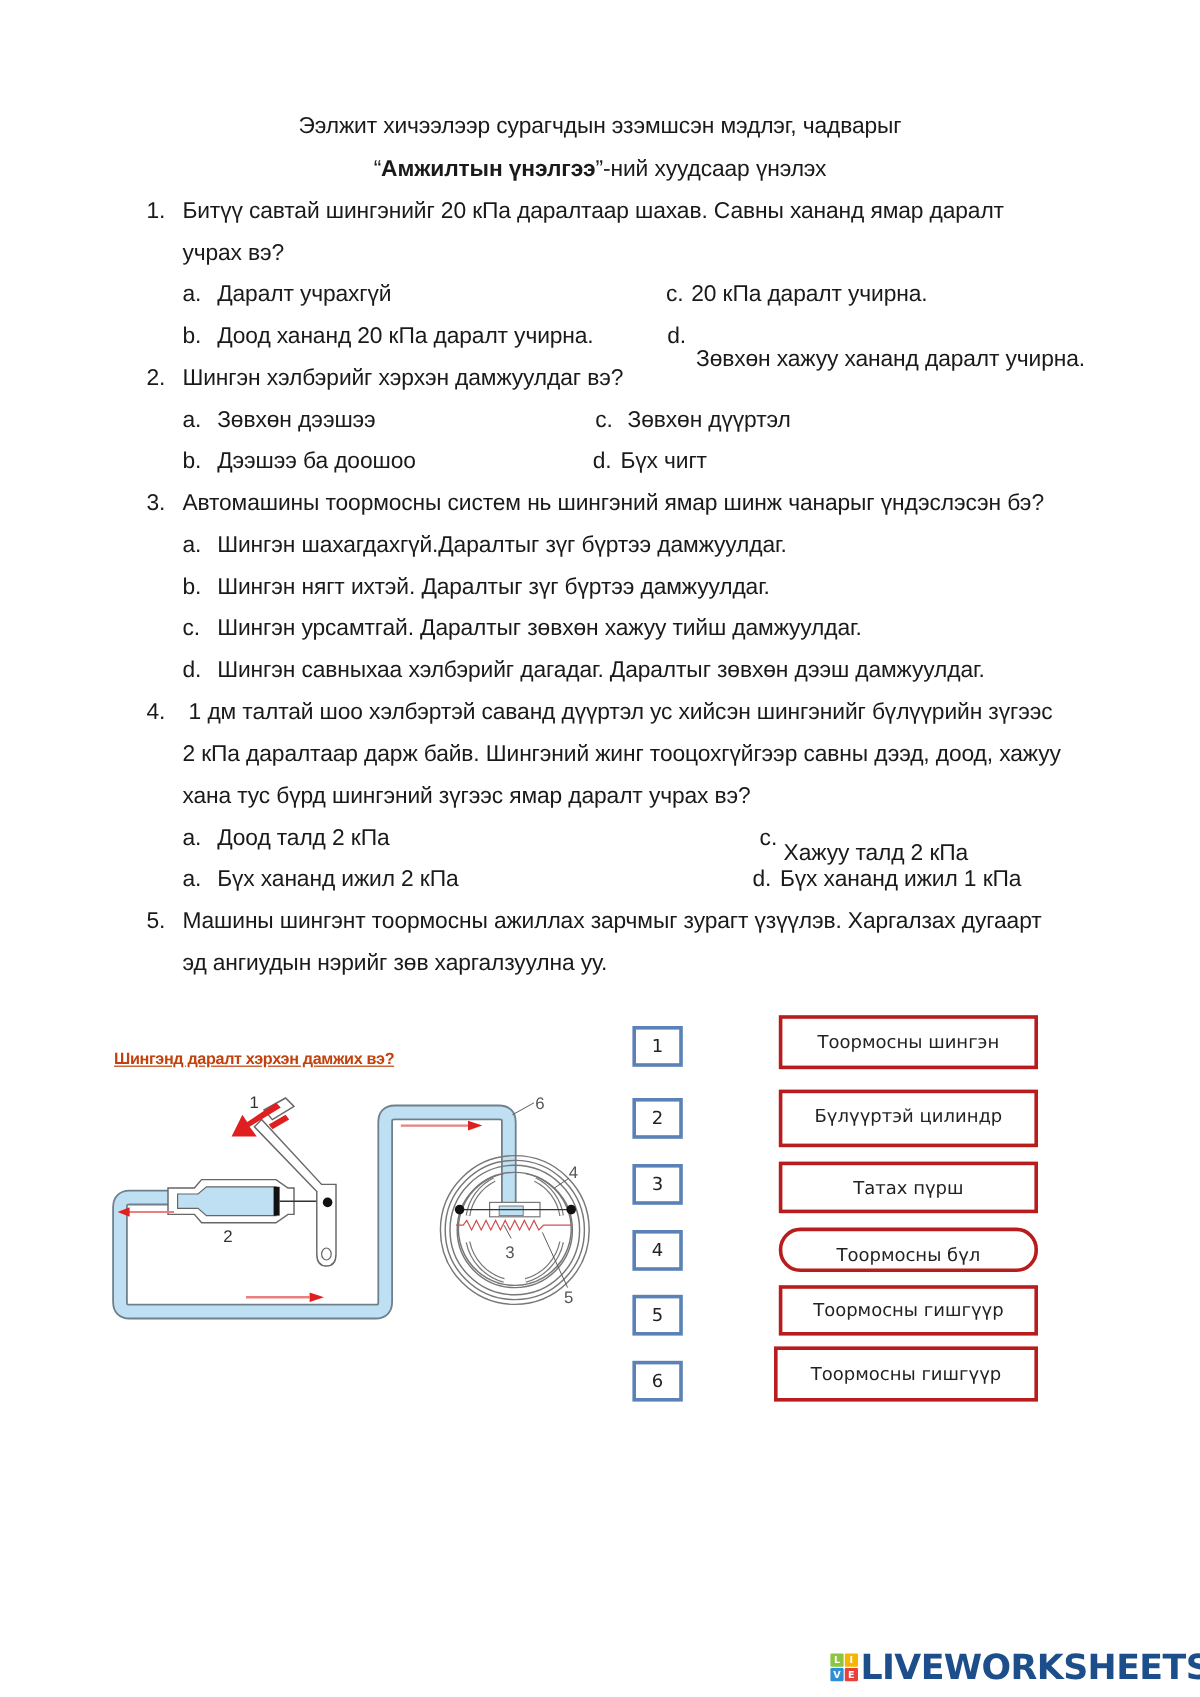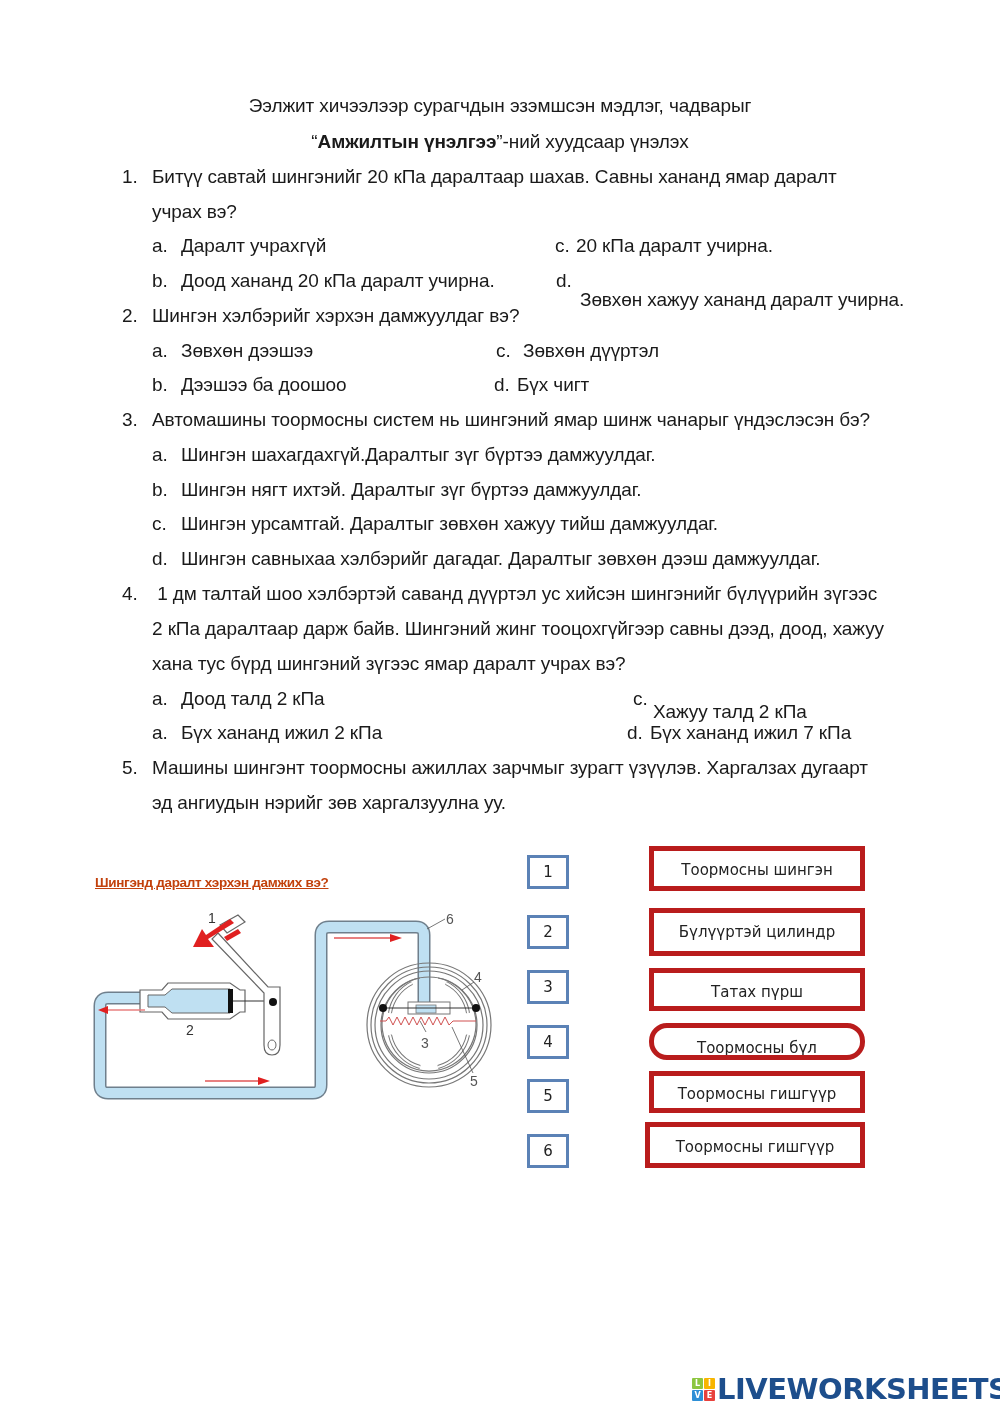--- a/index.html
+++ b/index.html
@@ -8,21 +8,21 @@
   .abs { position: absolute; }
   .txt { font-size: 19px; line-height: 22px; white-space: nowrap; letter-spacing: -0.1px; }
   .center { left: 0; width: 1000px; text-align: center; }
   b { font-weight: bold; }
 
   .numbox { position: absolute; left: 527px; width: 42px; height: 34px;
             border: 3px solid #5b82b6; box-sizing: border-box; background: #fff;
             font-family: "DejaVu Sans", sans-serif; font-size: 15px; text-align: center;
             line-height: 28px; color: #222; }
   .labelbox { position: absolute; width: 216px; box-sizing: border-box;
-              border: 5px solid #b91c1c; background: #fff;
+              border: 3px solid #b91c1c; background: #fff;
               font-family: "DejaVu Sans", sans-serif; font-size: 15px; color: #222;
               text-align: center; }
   .diagram-title { font-family: "Liberation Sans", sans-serif; font-weight: bold; font-size: 13.5px;
                    color: #c2410c; letter-spacing: -0.3px; text-decoration: underline; }
 
   .logo { position: absolute; left: 692px; top: 1373px; height: 32px; display: flex; align-items: center; }
   .tiles { display: grid; grid-template-columns: 11px 11px; grid-template-rows: 11px 11px; gap: 1px; margin-right: 2px; }
   .tile { font-family: "DejaVu Sans", sans-serif; font-weight: bold; font-size: 8px; color: #fff;
           text-align: center; line-height: 11px; border-radius: 1px; }
   .logo-text { font-family: "DejaVu Sans", sans-serif; font-weight: bold; font-size: 29px;
@@ -79,21 +79,21 @@
   <div class="abs txt" style="left:152px; top:583px; white-space:pre;"> 1 дм талтай шоо хэлбэртэй саванд дүүртэл ус хийсэн шингэнийг бүлүүрийн зүгээс</div>
   <div class="abs txt" style="left:152px; top:618px;">2 кПа даралтаар дарж байв. Шингэний жинг тооцохгүйгээр савны дээд, доод, хажуу</div>
   <div class="abs txt" style="left:152px; top:653px;">хана тус бүрд шингэний зүгээс ямар даралт учрах вэ?</div>
   <div class="abs txt" style="left:152px; top:688px;">a.</div>
   <div class="abs txt" style="left:181px; top:688px;text-align:right;">Доод талд 2 кПа</div>
   <div class="abs txt" style="left:633px; top:688px;">c.</div>
   <div class="abs txt" style="left:653px; top:688px;margin-top:13px;">Хажуу талд 2 кПа</div>
   <div class="abs txt" style="left:152px; top:722px;">a.</div>
   <div class="abs txt" style="left:181px; top:722px;">Бүх хананд ижил 2 кПа</div>
   <div class="abs txt" style="left:627px; top:722px;">d.</div>
-  <div class="abs txt" style="left:650px; top:722px;">Бүх хананд ижил 7 кПа</div>
+  <div class="abs txt" style="left:650px; top:722px;">Бүх хананд ижил 1 кПа</div>
 </div>
 
 <div>
   <div class="abs txt" style="left:122px; top:757px;">5.</div>
   <div class="abs txt" style="left:152px; top:757px;">Машины шингэнт тоормосны ажиллах зарчмыг зурагт үзүүлэв. Харгалзах дугаарт</div>
   <div class="abs txt" style="left:152px; top:792px;">эд ангиудын нэрийг зөв харгалзуулна уу.</div>
 </div>
 
 <div class="abs diagram-title" style="left:95px; top:875px;">Шингэнд даралт хэрхэн дамжих вэ?</div>
 

